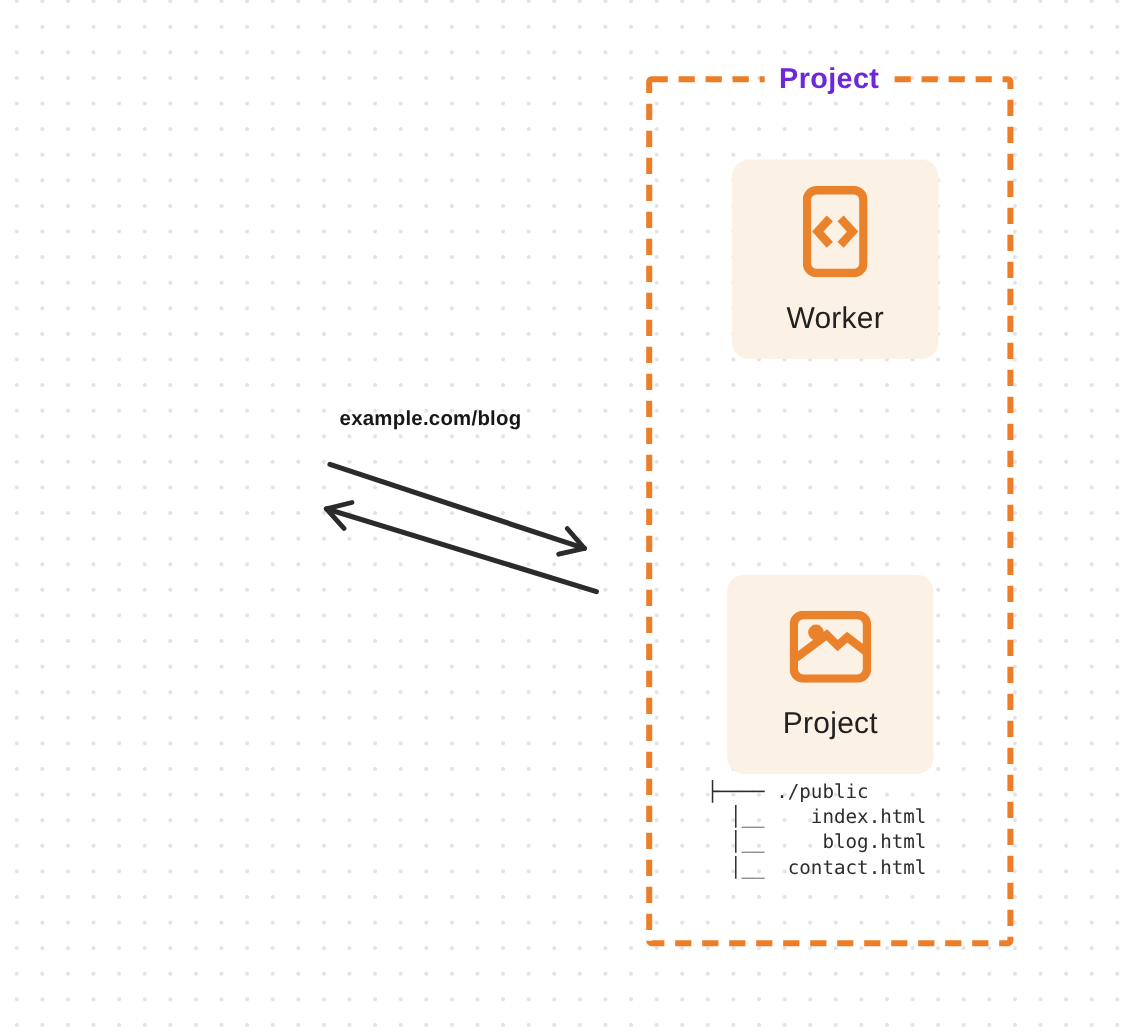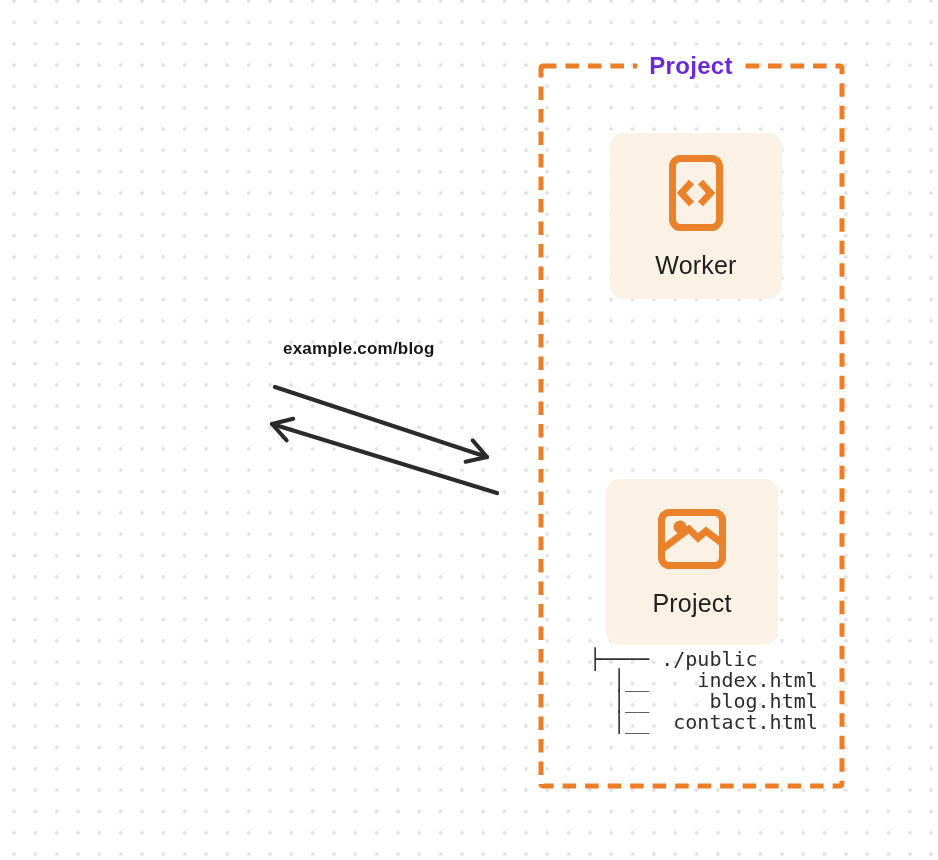--- a/index.html
+++ b/index.html
@@ -90,21 +90,21 @@
     line-height: 1;
     letter-spacing: 0.2px;
   }
   .card svg { display: block; }
 
   
   .file-tree {
     left: 589px; top: 649px;
     margin: 0;
     font-family: "DejaVu Sans Mono", monospace;
-    font-size: 20px;
+    font-size: 16px;
     line-height: 21px;
     color: #2d2d2d;
     z-index: 2;
     white-space: pre;
   }
 </style>
 </head>
 <body>
 
 <div class="abs" id="diagram-canvas" style="left:0;top:0;width:938px;height:860px;">

